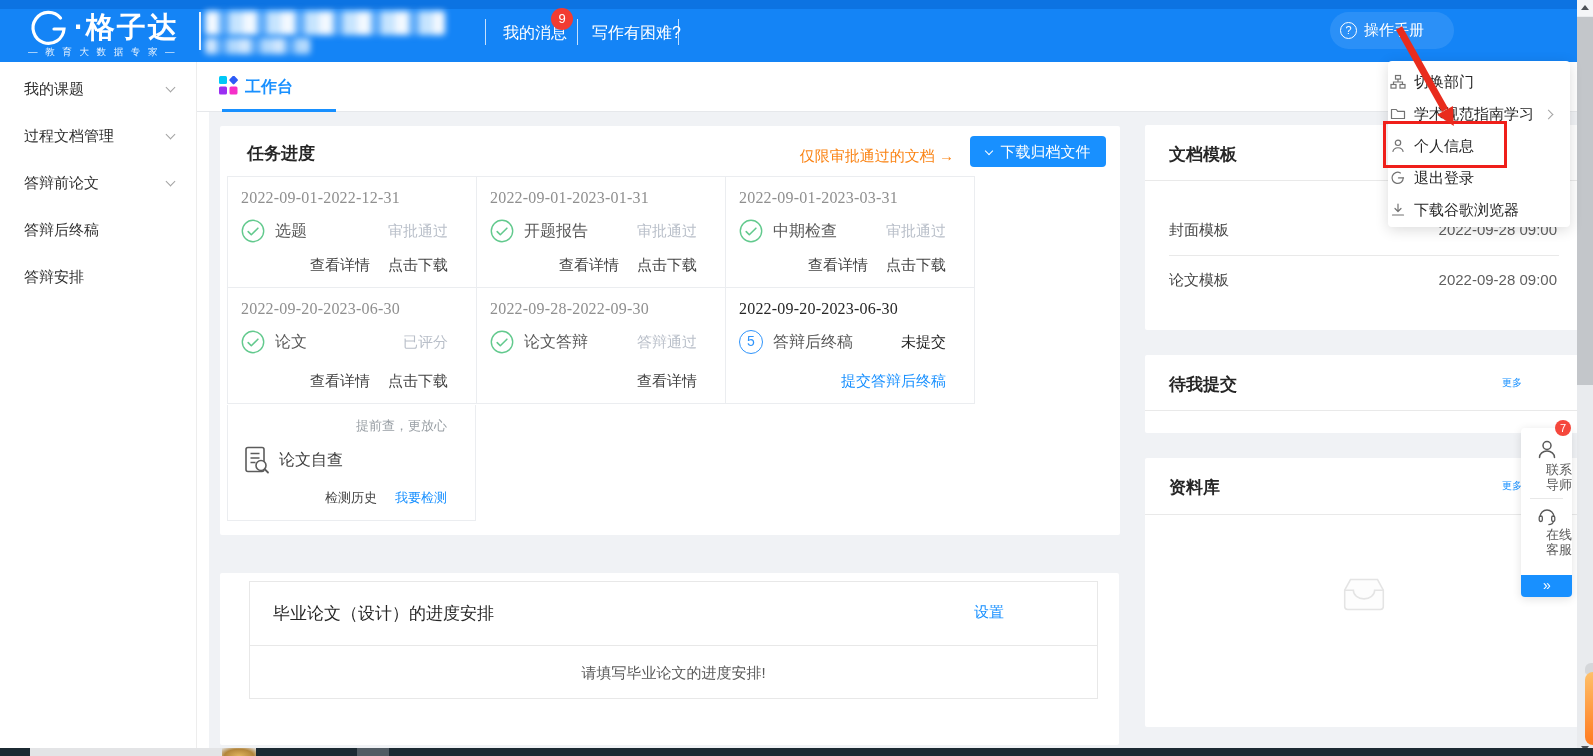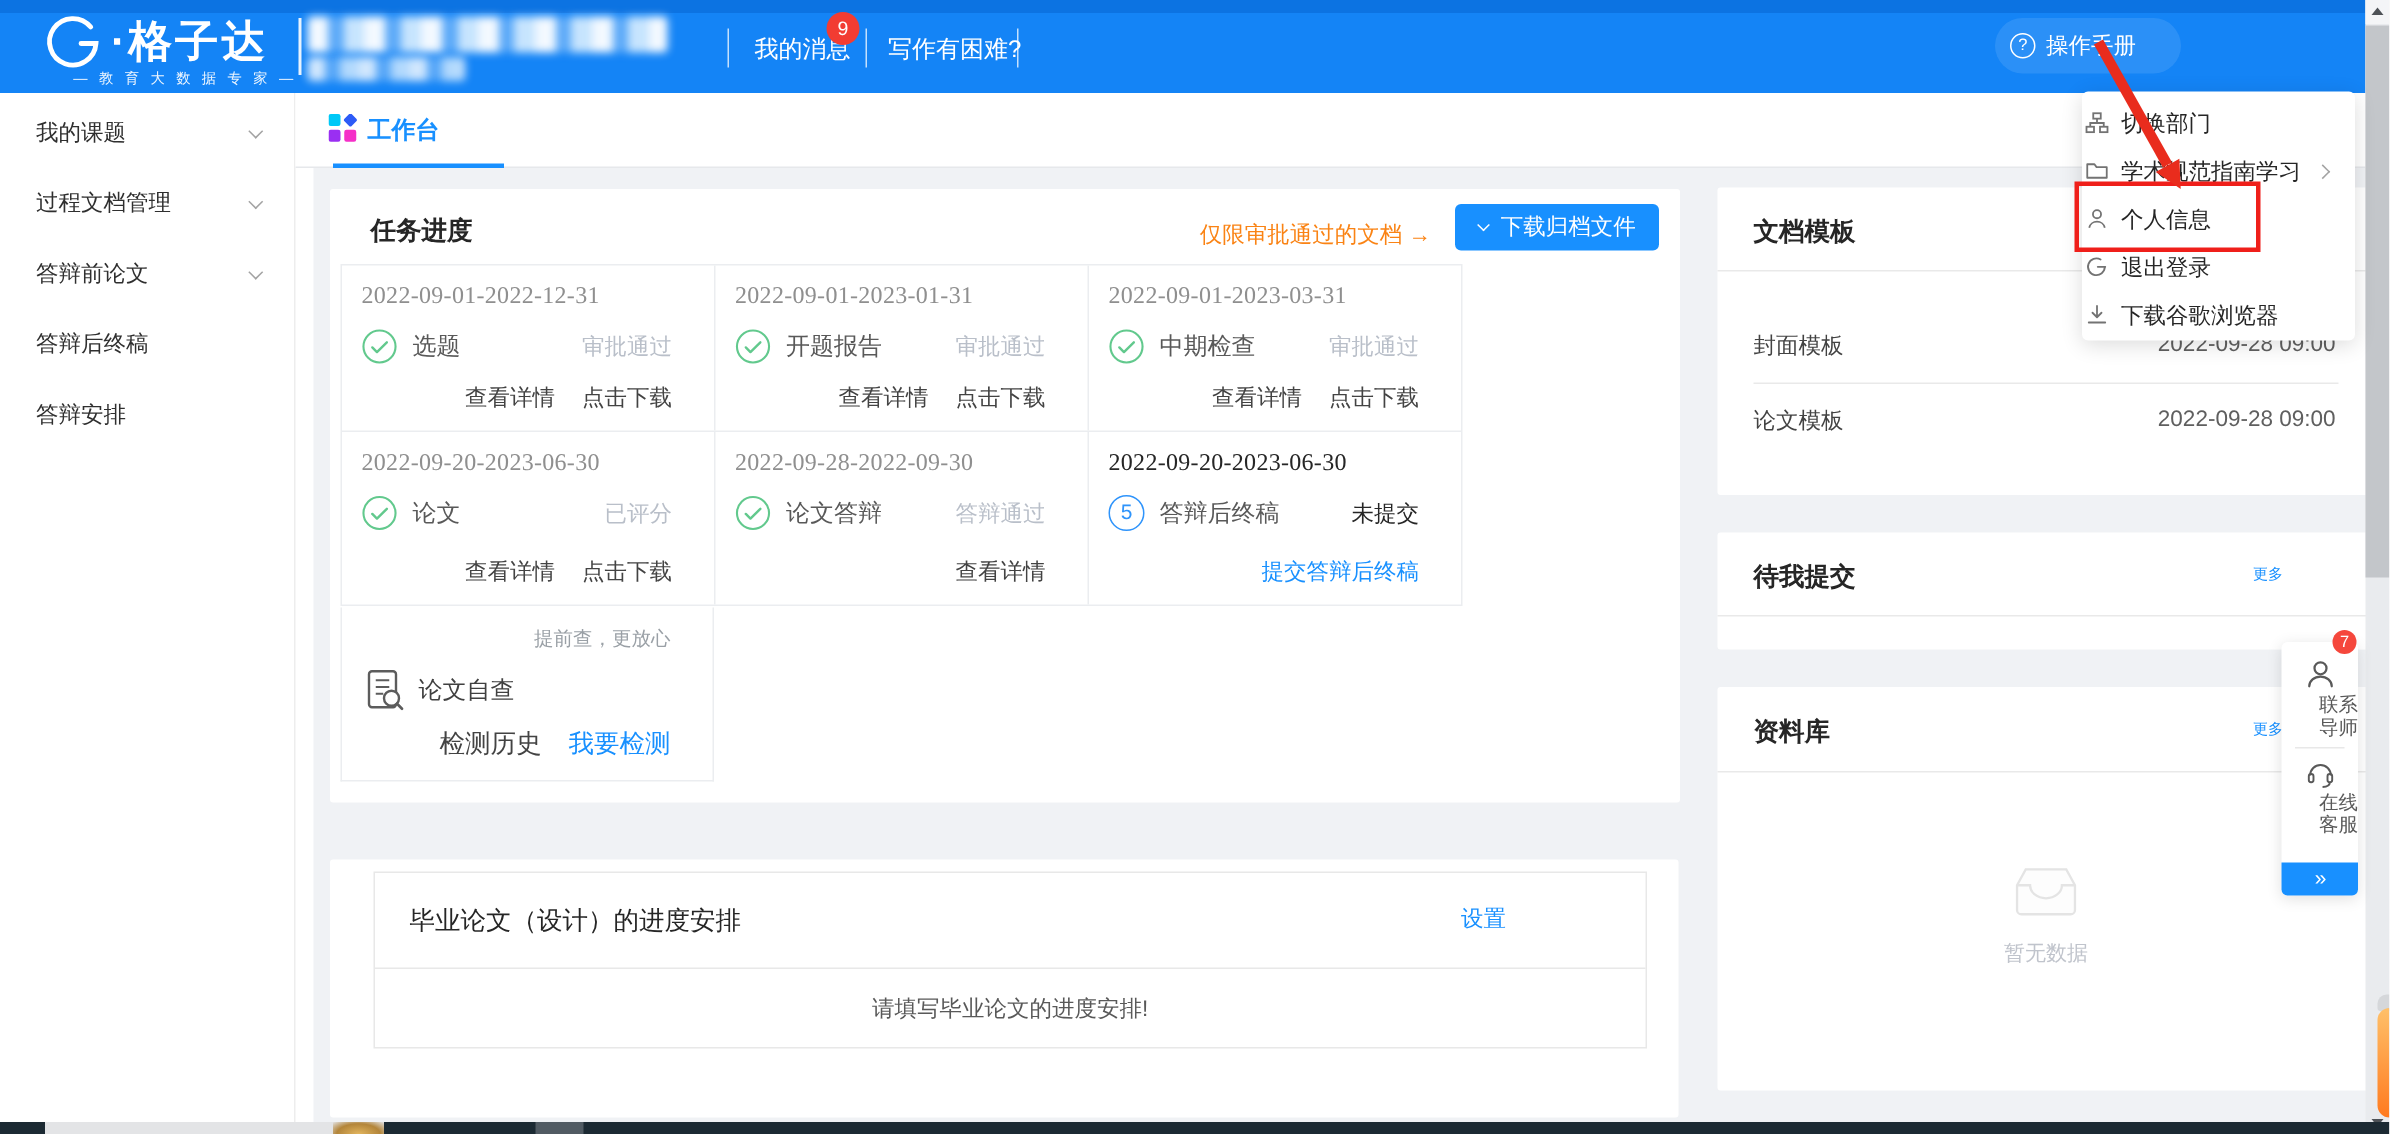--- a/index.html
+++ b/index.html
@@ -2,21 +2,21 @@
 <html><head>
 <meta charset="utf-8">
 <style>
 *{margin:0;padding:0;box-sizing:border-box}
 body{font-family:"Liberation Sans","DejaVu Sans",sans-serif;-webkit-font-smoothing:antialiased}
 #app{position:relative;width:1593px;height:756px;background:#fff;overflow:hidden}
 
 #header{position:absolute;left:0;top:0;width:1577px;height:62px;background:linear-gradient(180deg,#0c73e2 0,#0c73e2 9px,#1484f6 9px)}
 .logo-g{position:absolute;left:28px;top:7px}
 .brand{position:absolute;left:74px;top:8px;color:#fff;font-size:29px;font-weight:bold;letter-spacing:2px}
-.tagline{position:absolute;left:28px;top:46px;color:rgba(255,255,255,.92);font-size:9.5px;letter-spacing:2.5px;width:170px;text-align:right}
+.tagline{position:absolute;left:28px;top:46px;color:rgba(255,255,255,.92);font-size:9.5px;letter-spacing:2.5px;width:170px;text-align:left}
 .hdr-divider{position:absolute;background:rgba(255,255,255,.9);width:2px}
 .nav-divider{position:absolute;background:rgba(255,255,255,.75);width:1px;height:26px;top:19px}
 .blur1{position:absolute;left:205px;top:11px;width:240px;height:24px;border-radius:3px;background:repeating-linear-gradient(90deg,rgba(255,255,255,.95) 0 14px,rgba(150,200,250,.55) 14px 24px,rgba(230,245,255,.85) 24px 38px);filter:blur(3px)}
 .blur2{position:absolute;left:205px;top:38px;width:105px;height:16px;border-radius:3px;background:repeating-linear-gradient(90deg,rgba(255,255,255,.8) 0 12px,rgba(150,200,250,.5) 12px 22px,rgba(230,245,255,.75) 22px 34px);filter:blur(3px)}
 .hdr-link{position:absolute;color:#fff;font-size:16px;top:23px}
 .badge{position:absolute;left:551px;top:8px;width:22px;height:22px;border-radius:50%;background:#f23c32;color:#fff;font-size:13px;text-align:center;line-height:22px}
 .manual-btn{position:absolute;left:1330px;top:12px;width:124px;height:37px;border-radius:19px;background:rgba(255,255,255,.10)}
 .q-icon{position:absolute;left:10px;top:10px;width:17px;height:17px;border:1.4px solid #fff;border-radius:50%;color:#fff;font-size:11px;text-align:center;line-height:14px}
 .manual-label{position:absolute;left:34px;top:9px;color:#fff;font-size:15px}
 .user-block{position:absolute;left:1452px;top:9px;width:125px;height:44px;background:#3d9bfc}
@@ -54,21 +54,21 @@
 .cell-status{margin-left:auto;font-size:15px;color:#b9bfc9}
 .cell-status.dark{color:#262626}
 .cell-links{position:absolute;right:28px;bottom:12px;font-size:15px;color:#434343}
 .cell-links span{margin-left:18px;cursor:pointer}
 .blue{color:#1890ff !important}
 .step-badge{width:24px;height:24px;border:1.5px solid #2f94fb;border-radius:50%;color:#2f94fb;font-size:14px;text-align:center;line-height:21px;flex:none}
 #row3cell{position:absolute;left:7px;top:279px;width:249px;height:116px;border:1px solid #ebedf0;border-top:none;padding:12px 28px 0 13px}
 #sc-tip{text-align:right;font-size:13px;color:#9aa0a6}
 #sc-mid{display:flex;align-items:center;margin-top:10px}
 #sc-name{font-size:16px;color:#404040;margin-left:8px}
-#sc-links{position:absolute;right:28px;bottom:13px;font-size:17px;color:#434343}
+#sc-links{position:absolute;right:28px;bottom:13px;font-size:13px;color:#434343}
 #sc-links span{margin-left:18px;cursor:pointer}
 
 #sched-card{left:11px;top:461px;width:899px;height:172px}
 #sched-box{position:absolute;left:29px;top:8px;width:849px;height:118px;border:1px solid #e8e8e8}
 #sched-title{position:absolute;left:23px;top:20px;font-size:17px;font-weight:500;color:#262626}
 #sched-set{position:absolute;right:93px;top:21px;font-size:15px;color:#1890ff;cursor:pointer}
 #sched-div{position:absolute;left:0;top:63px;width:100%;height:1px;background:#e8e8e8}
 #sched-empty{position:absolute;left:0;top:64px;width:100%;height:54px;text-align:center;line-height:54px;font-size:15px;color:#595959}
 
 #tpl-card{left:936px;top:13px;width:438px;height:205px}
@@ -285,21 +285,20 @@
 
     <div class="card" id="lib-card">
       <div class="rc-title">资料库</div>
       <div class="rc-more" style="top:21px">更多</div>
       <div class="rc-div" style="top:56px"></div>
       <div id="empty-wrap">
         <svg width="56" height="38" viewBox="0 0 58 38">
           <path d="M9,14 L15,3 H43 L49,14 V31 a3,3 0 0 1 -3,3 H12 a3,3 0 0 1 -3,-3 Z" stroke="#e4e4e4" stroke-width="1.6" fill="#fdfdfd"></path>
           <path d="M9,14 h9 a11,9 0 0 0 22,0 h9" stroke="#e4e4e4" stroke-width="1.6" fill="none"></path>
         </svg>
-        <div id="empty-text">暂无数据</div>
       </div>
     </div>
   </div>
 
   <div id="dropdown">
     <div class="dd-item">
       <svg width="16" height="16" viewBox="0 0 16 16">
           <rect x="5.5" y="1.5" width="5" height="3.6" stroke="#737373" stroke-width="1.2" fill="none"></rect>
           <rect x="1" y="10.5" width="5" height="3.6" stroke="#737373" stroke-width="1.2" fill="none"></rect>
           <rect x="10" y="10.5" width="5" height="3.6" stroke="#737373" stroke-width="1.2" fill="none"></rect>

